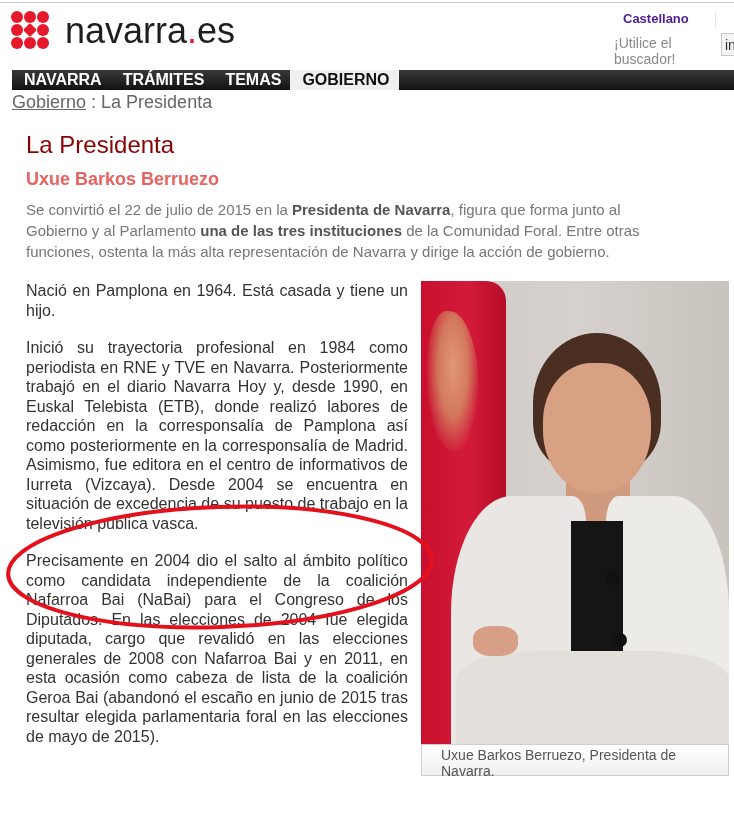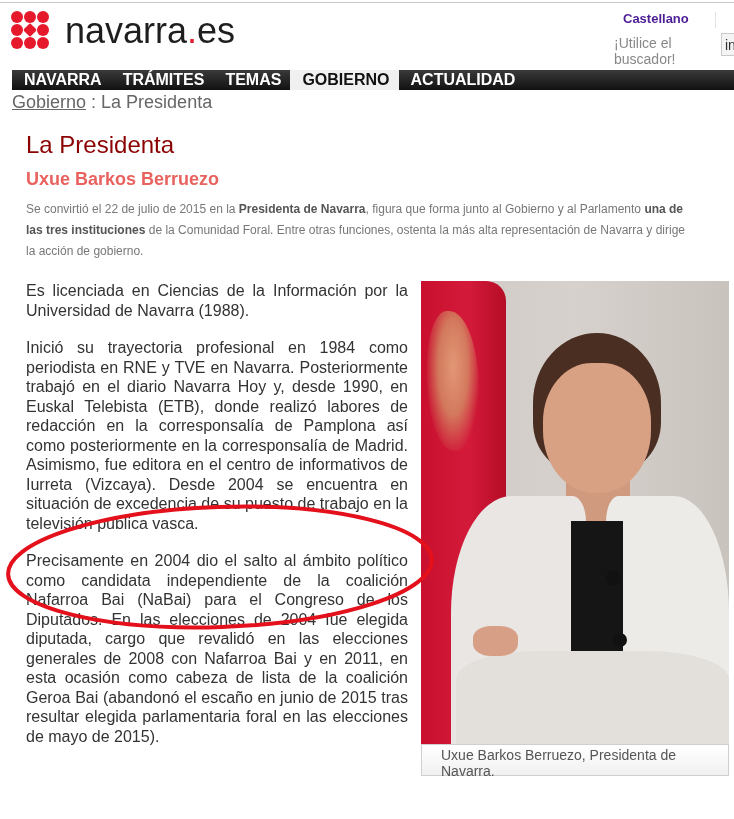--- a/index.html
+++ b/index.html
@@ -25,21 +25,21 @@
     .nav { position: absolute; left: 12px; top: 70px; width: 722px; height: 20px; background: linear-gradient(#3a3a3a, #111111); display: flex; }
     .nav-item { font-size: 16px; font-weight: bold; color: #ffffff; height: 20px; line-height: 20px; padding: 0 9px 0 12px; cursor: pointer; white-space: nowrap; }
     .nav-item.active { background: #f0f0f0; color: #111111; }
 
     .breadcrumb { position: absolute; left: 12px; top: 92px; font-size: 18px; color: #666; }
     .breadcrumb a { color: #666; text-decoration: underline; }
 
     
     .page-title { position: absolute; left: 26px; top: 131px; font-size: 24px; color: #8b0000; font-weight: normal; }
     .subtitle { position: absolute; left: 26px; top: 169px; font-size: 18px; color: #e8625f; font-weight: bold; }
-    .intro { position: absolute; left: 26px; top: 199px; width: 660px; font-size: 12px; line-height: 21px; color: #777777; }
+    .intro { position: absolute; left: 26px; top: 199px; width: 660px; font-size: 15px; line-height: 21px; color: #777777; }
     .intro b { color: #555; }
 
     
     .bio { position: absolute; left: 26px; top: 281px; width: 382px; font-size: 16px; line-height: 19.5px; color: #333333; text-align: justify; }
     .bio p { margin-bottom: 18px; }
 
     
     .photo { position: absolute; left: 421px; top: 281px; width: 308px; height: 464px; overflow: hidden; background: #cdc8c4; }
     .photo .bg { position: absolute; inset: 0; background: linear-gradient(90deg, #cfc9c5 0%, #d6d1cc 50%, #c9c3be 100%); }
     .photo .flag { position: absolute; left: 0; top: 0; width: 85px; height: 464px; background: linear-gradient(90deg, #c8102e 0%, #d41a3a 55%, #b50c26 100%); border-radius: 0 20px 0 0; }
@@ -83,34 +83,33 @@
 <a class="lang">Castellano</a>
 <div class="lang-sep"></div>
 <div class="search-hint">¡Utilice el buscador!</div>
 <input class="search-input" type="text" value="in" style="">
 
 <nav class="nav">
   <div class="nav-item">NAVARRA</div>
   <div class="nav-item">TRÁMITES</div>
   <div class="nav-item">TEMAS</div>
   <div class="nav-item active">GOBIERNO</div>
-  <div class="nav-item">ACTUALIDAD</div>
 </nav>
 
 <div class="breadcrumb">
   <a>Gobierno</a><span> : </span><span>La Presidenta</span>
 </div>
 
 <h1 class="page-title">La Presidenta</h1>
 <h2 class="subtitle">Uxue Barkos Berruezo</h2>
 
 <p class="intro"><span>Se convirtió el 22 de julio de 2015 en la </span><b>Presidenta de Navarra</b><span>, figura que forma junto al Gobierno y al Parlamento </span><b>una de las tres instituciones</b><span> de la Comunidad Foral. Entre otras funciones, ostenta la más alta representación de Navarra y dirige la acción de gobierno.</span></p>
 
 <div class="bio">
-  <p>Es licenciada en Ciencias de la Información por la Universidad de Navarra (1988).</p>
+  <p>Nació en Pamplona en 1964. Está casada y tiene un hijo.</p>
   <p>Inició su trayectoria profesional en 1984 como periodista en RNE y TVE en Navarra. Posteriormente trabajó en el diario Navarra Hoy y, desde 1990, en Euskal Telebista (ETB), donde realizó labores de redacción en la corresponsalía de Pamplona así como posteriormente en la corresponsalía de Madrid. Asimismo, fue editora en el centro de informativos de Iurreta (Vizcaya). Desde 2004 se encuentra en situación de excedencia de su puesto de trabajo en la televisión pública vasca.</p>
   <p>Precisamente en 2004 dio el salto al ámbito político como candidata independiente de la coalición Nafarroa Bai (NaBai) para el Congreso de los Diputados. En las elecciones de 2004 fue elegida diputada, cargo que revalidó en las elecciones generales de 2008 con Nafarroa Bai y en 2011, en esta ocasión como cabeza de lista de la coalición Geroa Bai (abandonó el escaño en junio de 2015 tras resultar elegida parlamentaria foral en las elecciones de mayo de 2015).</p>
 </div>
 
 <div class="photo">
   <div class="bg"></div>
   <div class="flag">
       <div class="flag-emblem"></div>
     </div>
   <div class="hair"></div>

